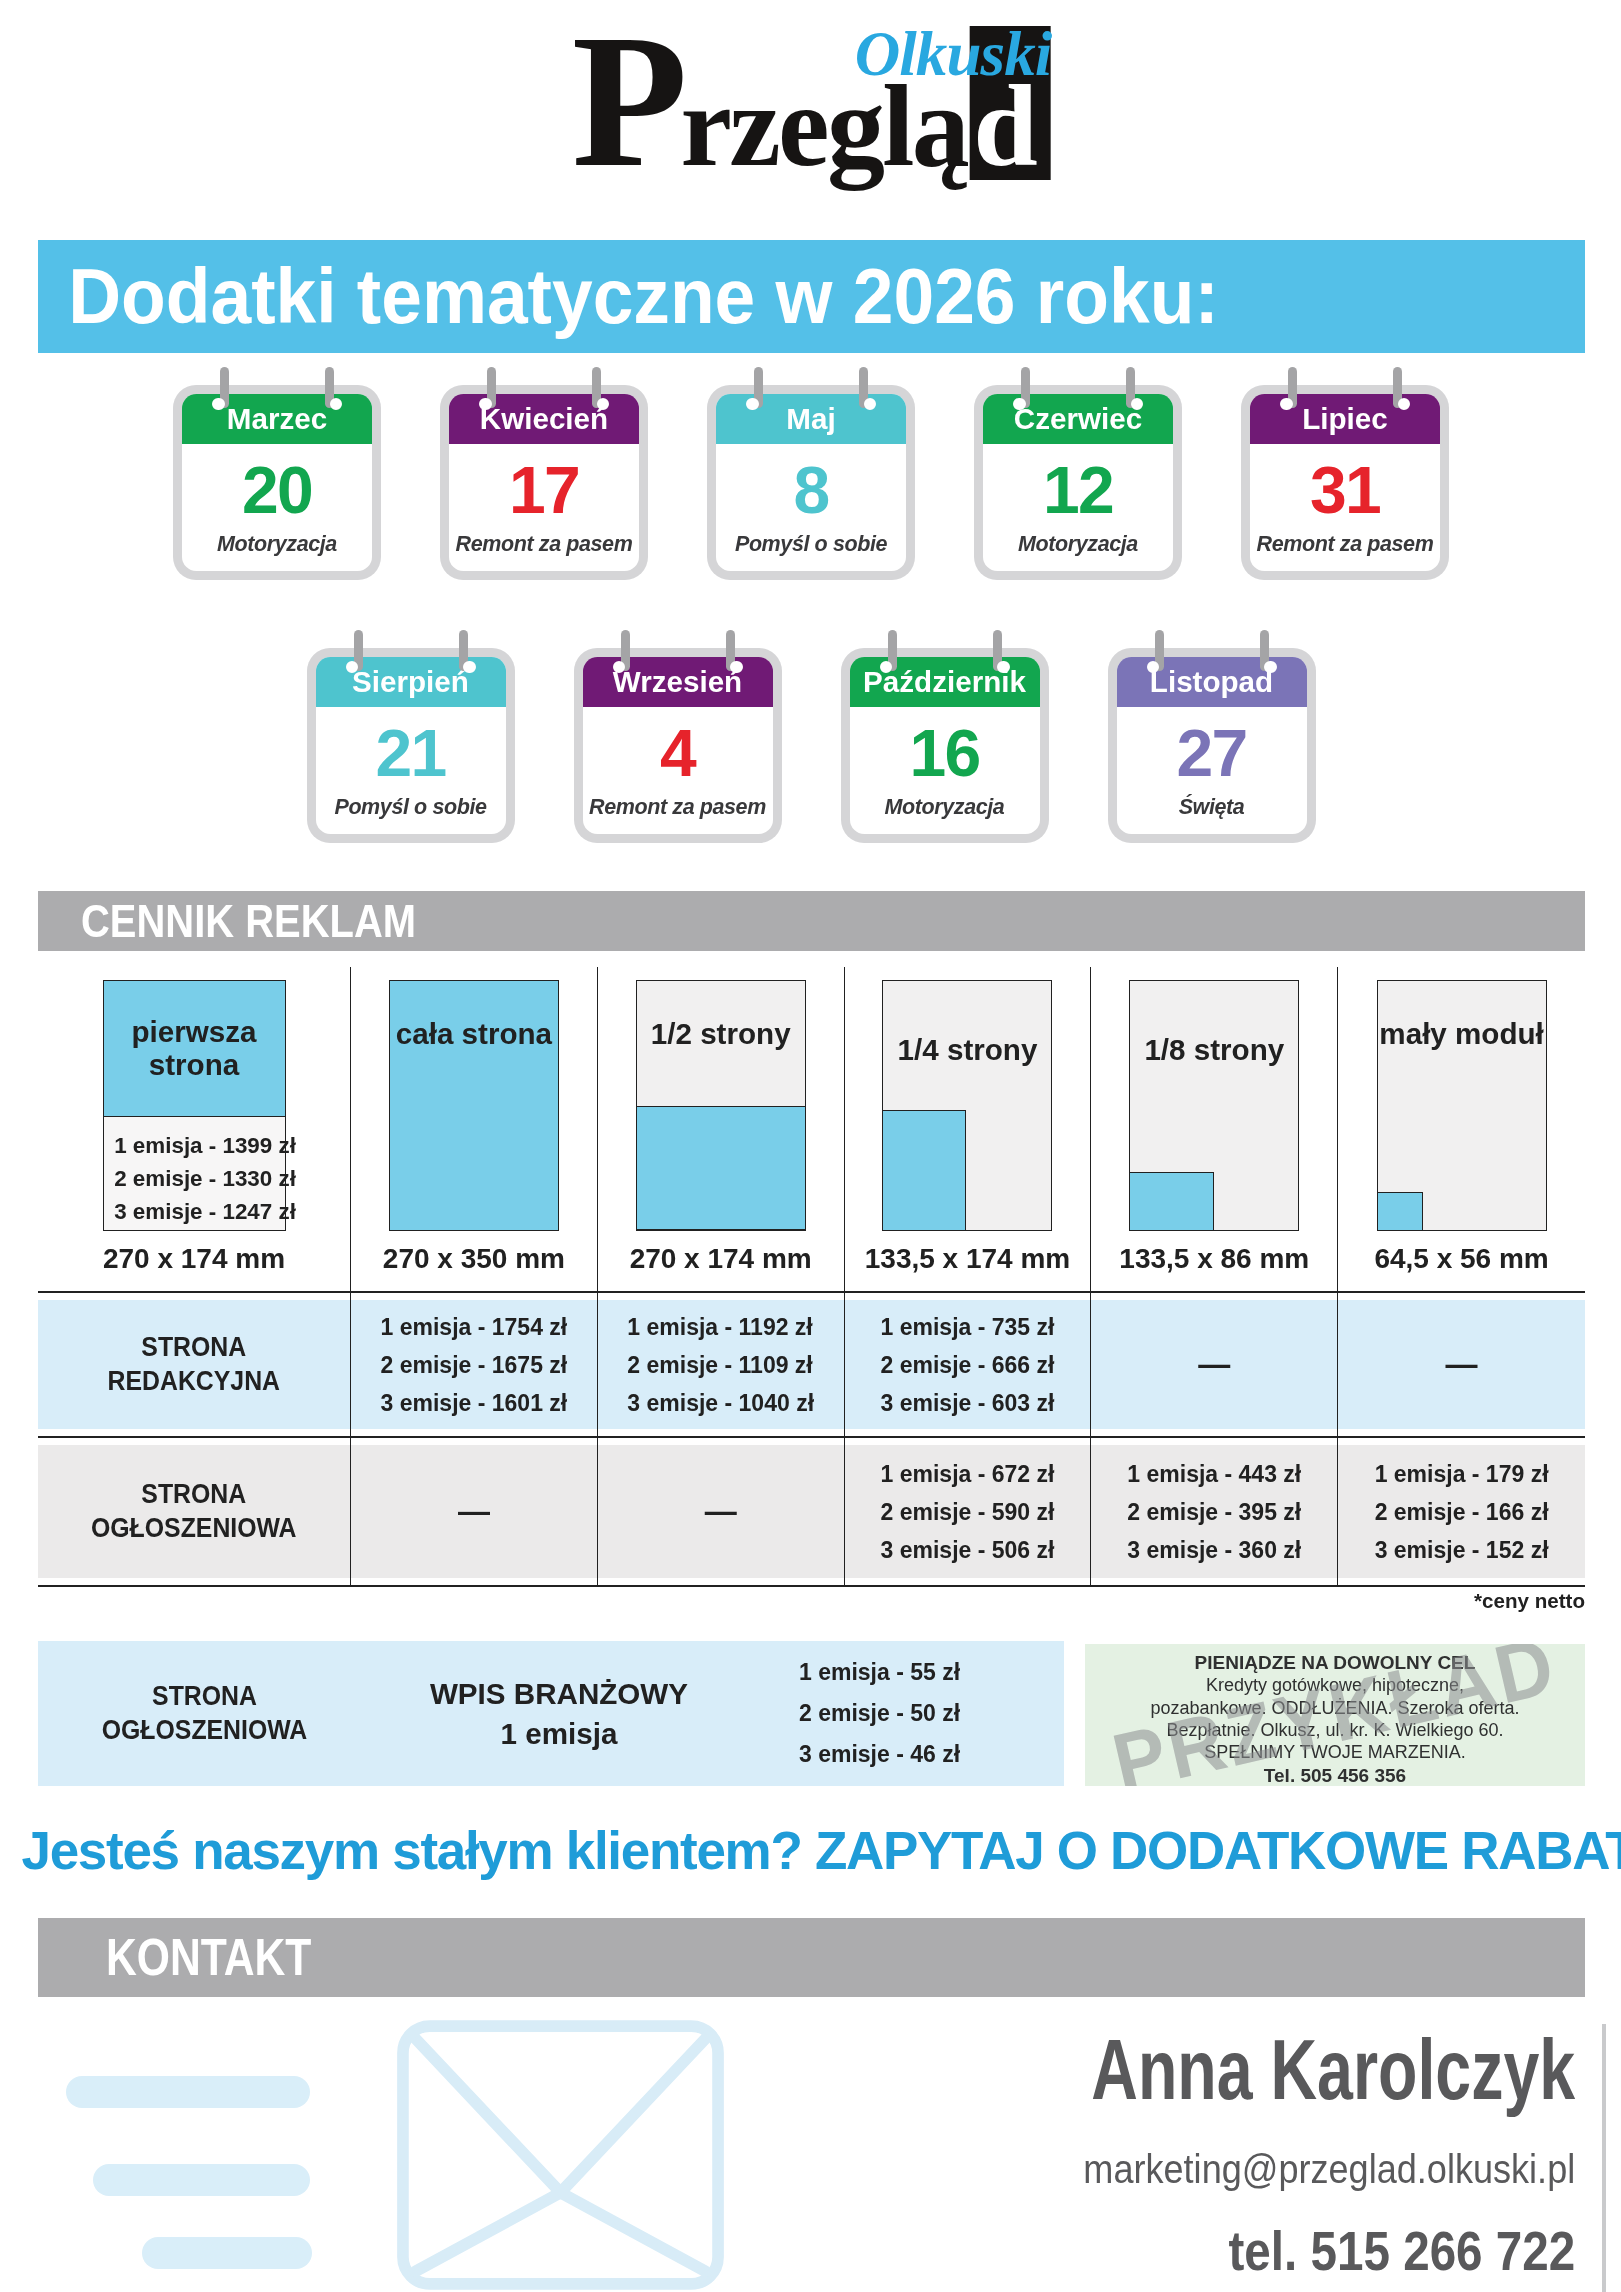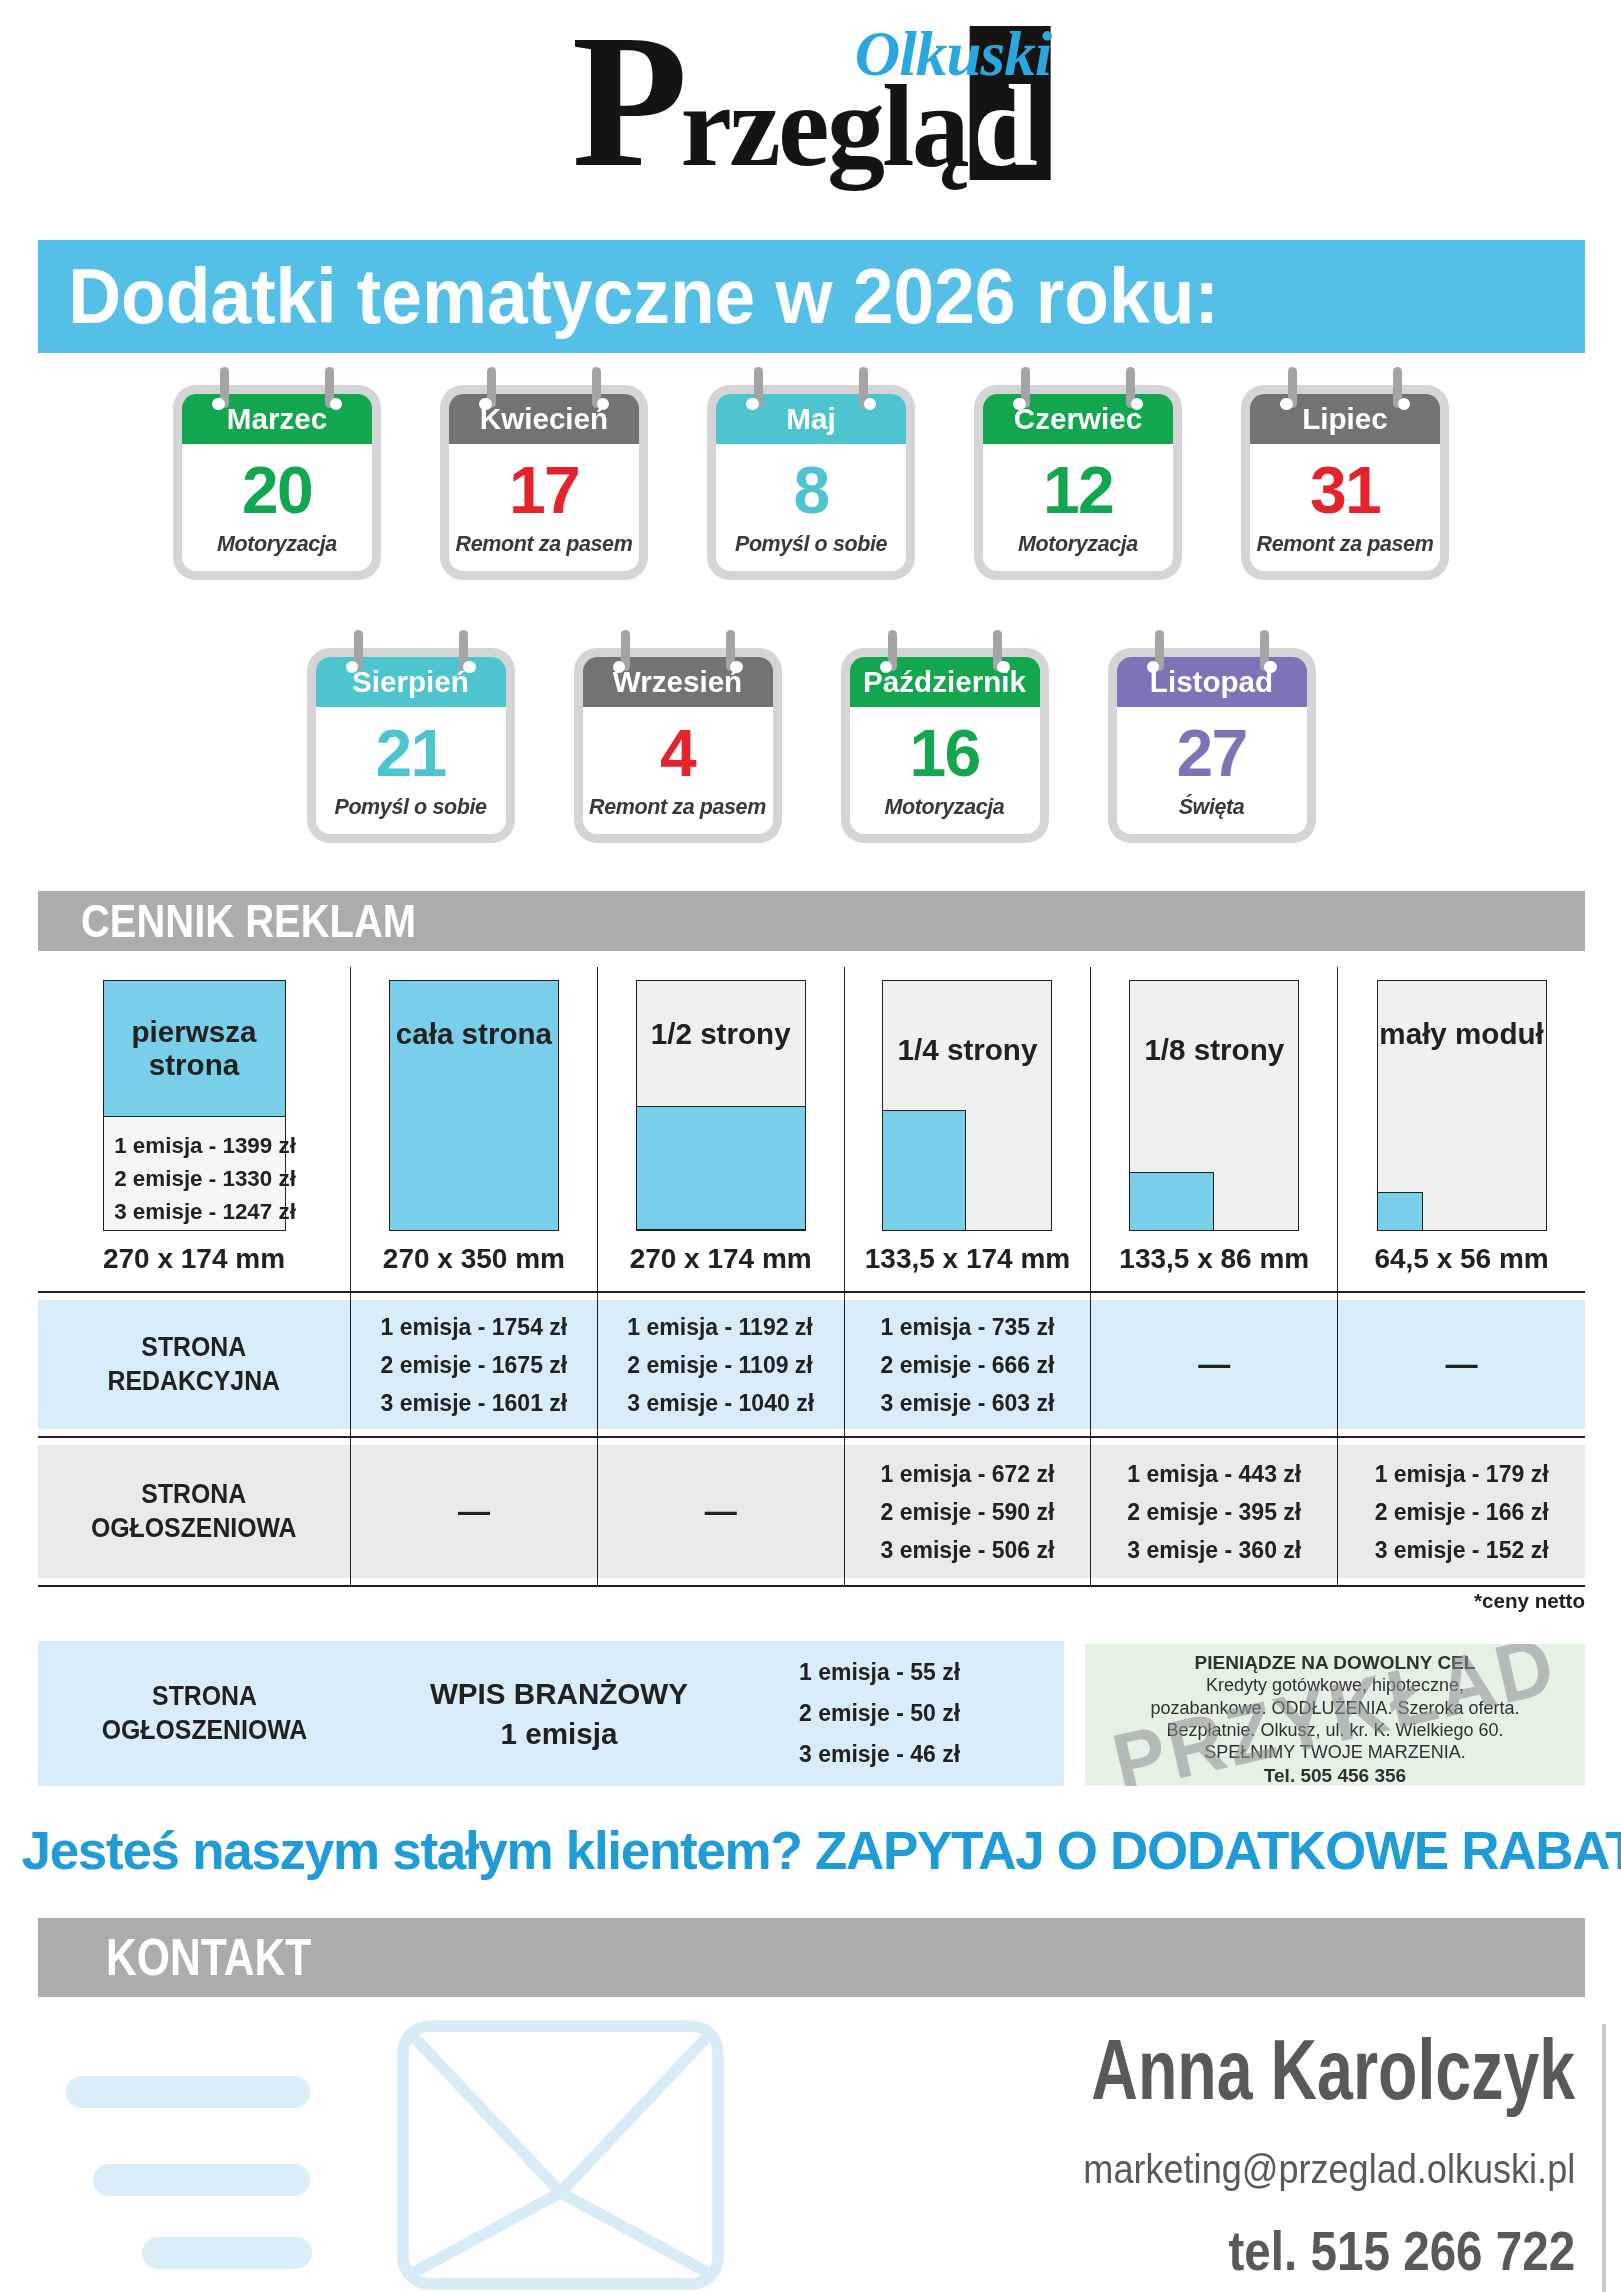--- a/index.html
+++ b/index.html
@@ -45,21 +45,21 @@
               font-size:66px; font-weight:bold; letter-spacing:-1.8px; padding-top:3.6px; }
   .cal-label{ font-style:italic; font-weight:bold; color:#39393b; font-size:21.5px;
               text-align:center; padding-bottom:14.3px; letter-spacing:-0.4px; }
   .pin  { position:absolute; top:-18px; width:9px; height:41px; background:#a4a4a6;
           border-radius:4.5px; z-index:1; }
   .pin.left { left:47px; } .pin.right { right:47px; }
   .ring { position:absolute; top:12.5px; width:12.5px; height:12.5px; border:6.3px solid #fff;
           border-radius:50%; z-index:2; }
   .ring.left { left:39px; } .ring.right { right:39px; }
   .c-green  .cal-head { background:#12a64f; } .c-green  .cal-day { color:#12a64f; }
-  .c-red    .cal-head { background:#737373; } .c-red    .cal-day { color:#e6232b; }
+  .c-red    .cal-head { background:#701a75; } .c-red    .cal-day { color:#e6232b; }
   .c-teal   .cal-head { background:#4ec4ce; } .c-teal   .cal-day { color:#4ec4ce; }
   .c-purple .cal-head { background:#7b74b7; } .c-purple .cal-day { color:#7b74b7; }
 
   
   #tbl { position:absolute; left:38px; top:967px; width:1547px; }
   .gridrow { display:grid; grid-template-columns:313px repeat(5, 1fr); }
   .dcell { height:324px; border-right:1.8px solid #212121;
            display:flex; flex-direction:column; align-items:center; }
   .dcell:last-child { border-right:none; }
   .box { position:relative; width:170px; height:251px; border:1.8px solid #212121;

